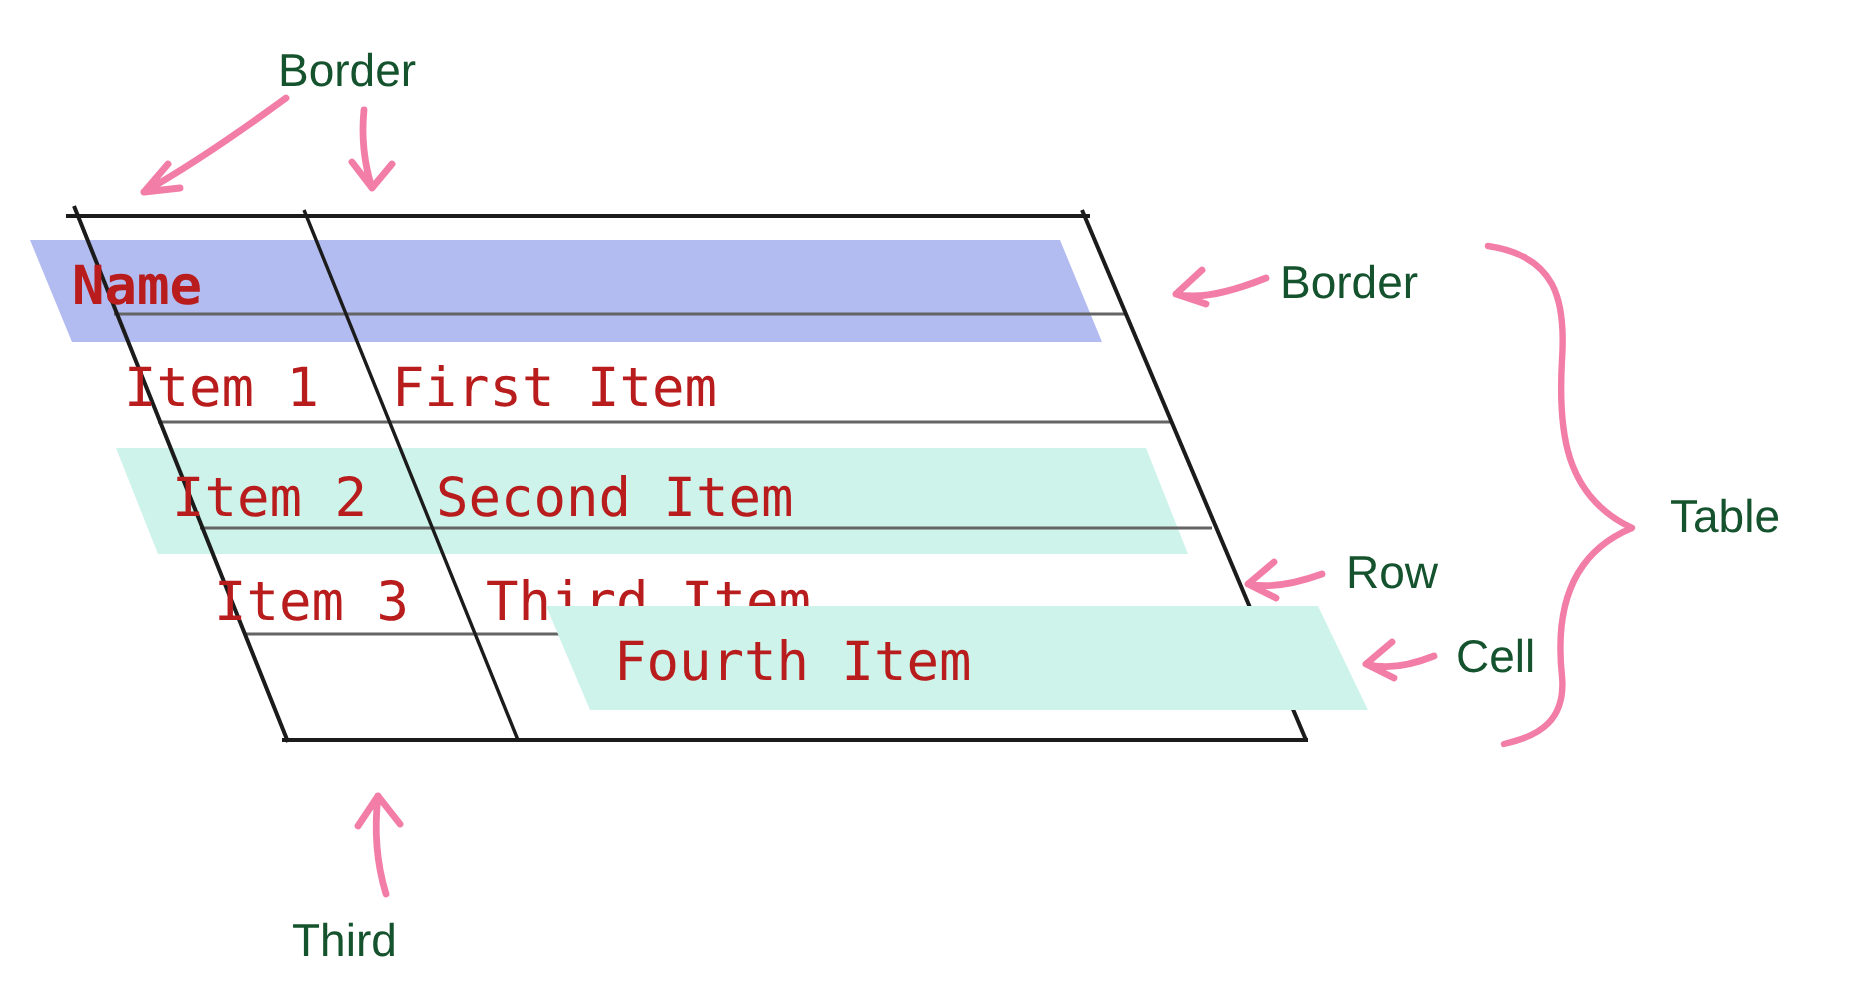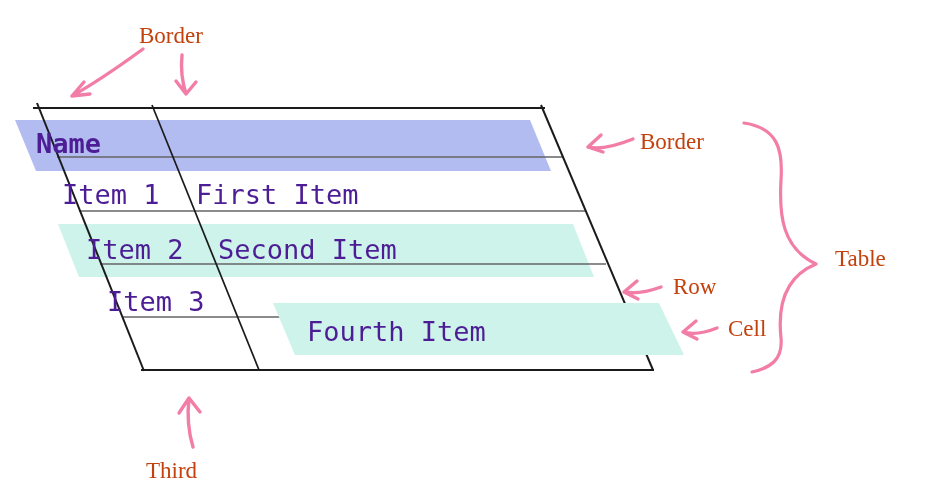--- a/index.html
+++ b/index.html
@@ -11,30 +11,30 @@
     font-family:"Liberation Sans",sans-serif;
   }
   .layer{
     position:absolute;left:0;top:0;width:927px;height:503px;
   }
   .mono-cell{
     position:absolute;
     font-family:"DejaVu Sans Mono",monospace;
     font-size:27px;
     line-height:1;
-    color:#4c1d95;
+    color:#b91c1c;
     white-space:pre;
   }
   .mono-cell.th{font-weight:bold;}
   .diagram-label{
     position:absolute;
-    font-family:Liberation Serif, serif;
+    font-family:Liberation Sans, sans-serif;
     font-size:23px;
     line-height:1.2;
-    color:#c2410c;
+    color:#14532d;
     white-space:pre;
   }
 </style>
 </head>
 <body>
 
 <div class="stage">
 
   <svg class="layer" viewBox="0 0 927 503">
     <polygon points="15,120 530,120 551,171 36,171" fill="#b3bcf1"></polygon>
@@ -54,20 +54,21 @@
 
   <div class="mono-cell th" style="left:36px;top:130px">Name</div>
 
   <div class="mono-cell" style="left:62px;top:181px">Item 1</div>
   <div class="mono-cell" style="left:196px;top:181px">First Item</div>
 
   <div class="mono-cell" style="left:86px;top:236px">Item 2</div>
   <div class="mono-cell" style="left:218px;top:236px">Second Item</div>
 
   <div class="mono-cell" style="left:107px;top:288px">Item 3</div>
+  <div class="mono-cell" style="left:243px;top:288px">Third Item</div>
 
   <svg class="layer" viewBox="0 0 927 503">
     <polygon points="273,303 659,303 684,355 295,355" fill="#cdf3ea"></polygon>
 
     <g stroke="#f27da6" stroke-width="3.4" fill="none" stroke-linecap="round" stroke-linejoin="round">
       <path d="M143,49 Q102,79 72,96 M72,96 L84,82 M72,96 L90,94"></path>
       <path d="M182,55 Q180,75 186,94 M186,94 L176,81 M186,94 L196,82"></path>
       <path d="M633,139 Q603,151 588,147 M588,147 L601,135 M588,147 L603,152"></path>
       <path d="M661,287 Q639,295 624,292 M624,292 L637,281 M624,292 L638,299"></path>
       <path d="M717,328 Q697,336 683,332 M683,332 L696,321 M683,332 L697,339"></path>

